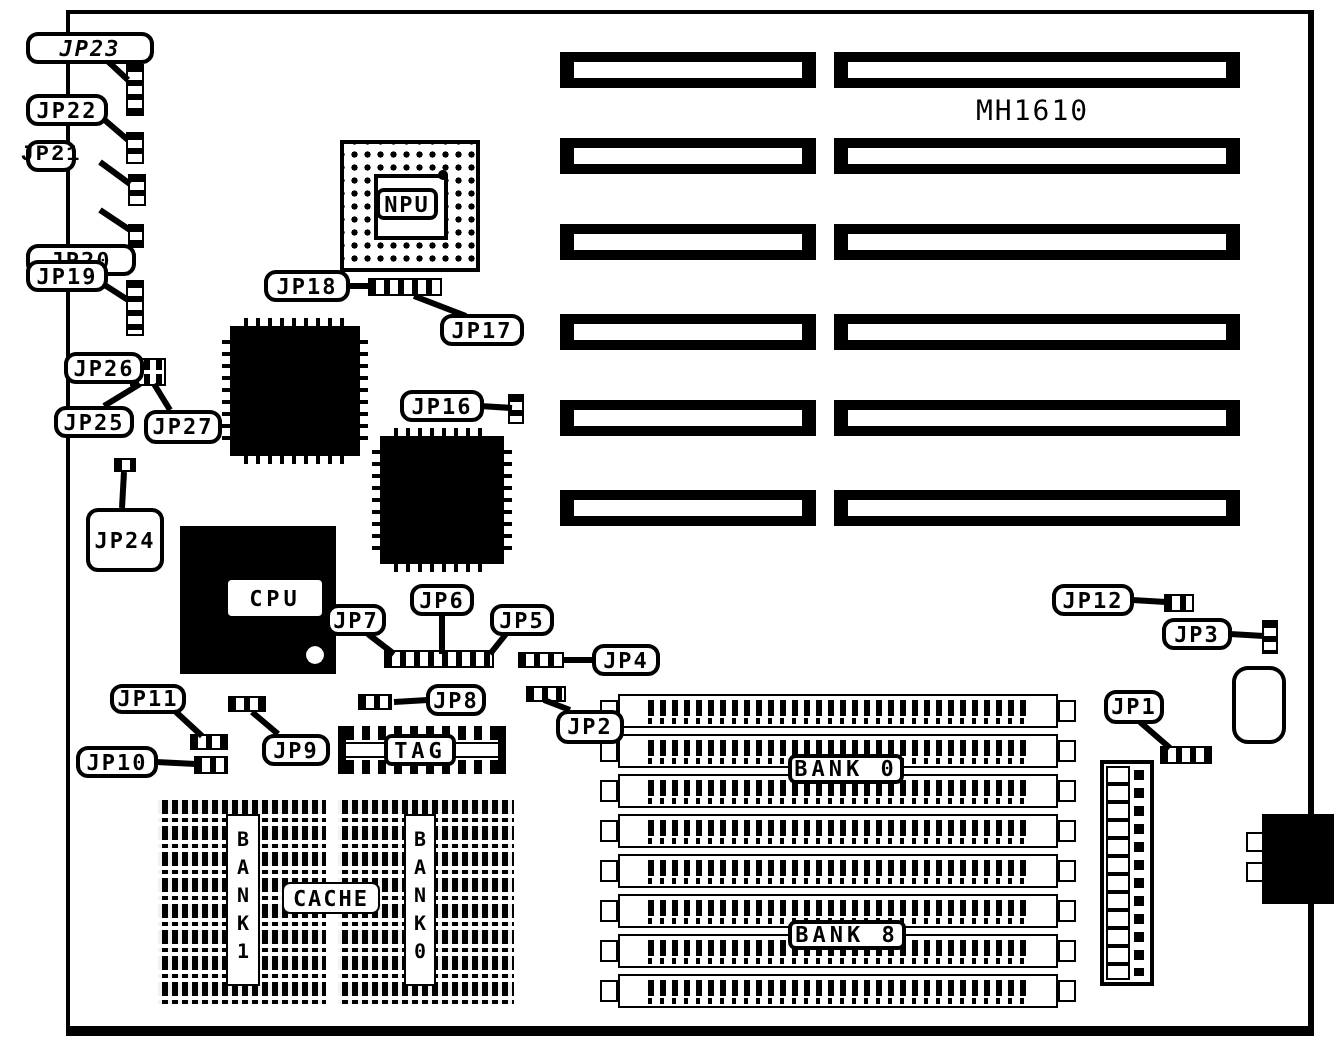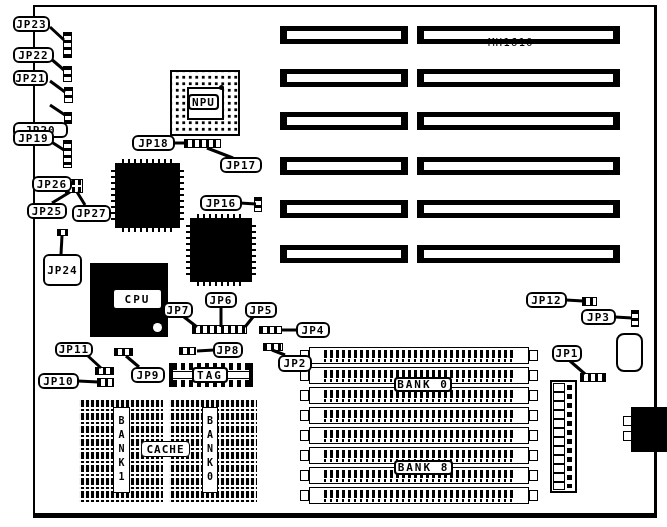--- a/index.html
+++ b/index.html
@@ -71,21 +71,21 @@
          background:repeating-linear-gradient(180deg,#fff 0 7px,#000 7px 9px);}
   .power .col-r{position:absolute;right:3px;top:3px;bottom:3px;width:5px;
          background:repeating-linear-gradient(180deg,#000 0 5px,#fff 5px 9px);}
   
   .battery{position:absolute;left:616px;top:333px;width:27px;height:39px;border:2px solid #000;
            border-radius:8px;background:#fff;box-sizing:border-box;z-index:1;}
   
   .kbd{position:absolute;left:631px;top:407px;width:36px;height:45px;background:#000;z-index:2;}
   .kbd-tab{position:absolute;width:9px;height:10px;background:#fff;border:1px solid #000;
            box-sizing:border-box;z-index:2;}
-  .model{position:absolute;left:488px;top:36px;font-size:11px;letter-spacing:1px;z-index:1;}
+  .model{position:absolute;left:488px;top:48px;font-size:14px;letter-spacing:1px;z-index:1;}
   svg.tails{position:absolute;left:0;top:0;z-index:2;}
 </style>
 </head>
 <body>
 
 <div id="stage">
 
   <div class="board"></div>
 
   <div class="isa l" style="top:26px"></div>
@@ -190,23 +190,23 @@
       <line x1="214" y1="350" x2="197" y2="351"></line>
       <line x1="139" y1="367" x2="126" y2="356"></line>
       <line x1="88" y1="356" x2="101" y2="368"></line>
       <line x1="78" y1="381" x2="98" y2="382"></line>
       <line x1="566" y1="300" x2="583" y2="301"></line>
       <line x1="615" y1="317" x2="632" y2="318"></line>
       <line x1="570" y1="361" x2="585" y2="374"></line>
     </g>
   </svg>
 
-  <div class="co" style="left:13px;top:16px;width:37px;height:16px;">JP23</div>
+  <div class="co" style="left:13px;top:16px;width:64px;height:16px;font-style:italic;">JP23</div>
   <div class="co" style="left:13px;top:47px;width:41px;height:16px;">JP22</div>
-  <div class="co" style="left:13px;top:70px;width:35px;height:16px;">JP21</div>
+  <div class="co" style="left:13px;top:70px;width:25px;height:16px;font-family:Liberation Mono, monospace;">JP21</div>
   <div class="co" style="left:13px;top:94px;width:55px;height:16px;margin-top:28px;">JP20</div>
   <div class="co" style="left:13px;top:130px;width:41px;height:16px;">JP19</div>
   <div class="co" style="left:8px;top:176px;width:40px;height:16px;margin-left:24px;">JP26</div>
   <div class="co" style="left:27px;top:203px;width:40px;height:16px;">JP25</div>
   <div class="co" style="left:72px;top:205px;width:39px;height:17px;">JP27</div>
   <div class="co" style="left:43px;top:254px;width:39px;height:32px;">JP24</div>
   <div class="co" style="left:132px;top:135px;width:43px;height:16px;">JP18</div>
   <div class="co" style="left:220px;top:157px;width:42px;height:16px;">JP17</div>
   <div class="co" style="left:200px;top:195px;width:42px;height:16px;">JP16</div>
   <div class="co" style="left:163px;top:302px;width:30px;height:16px;">JP7</div>

